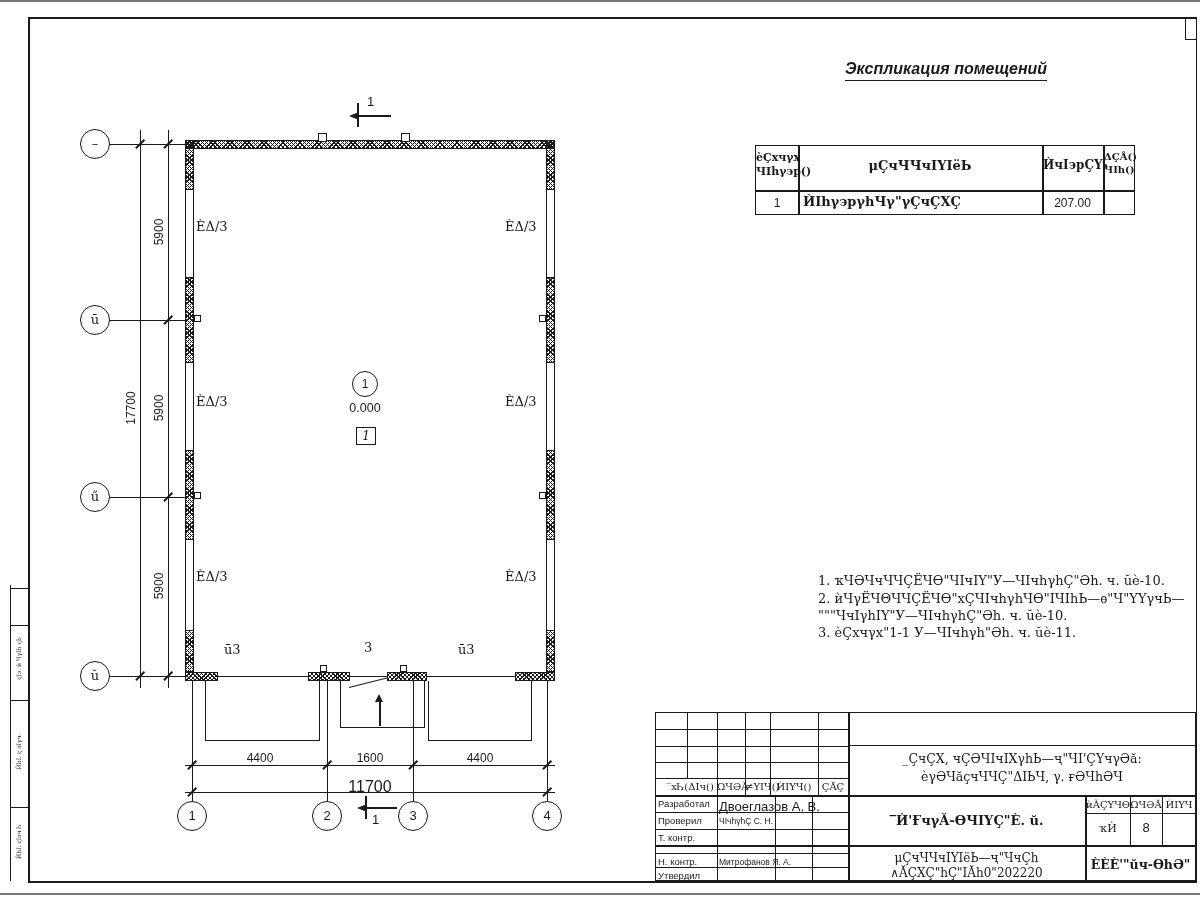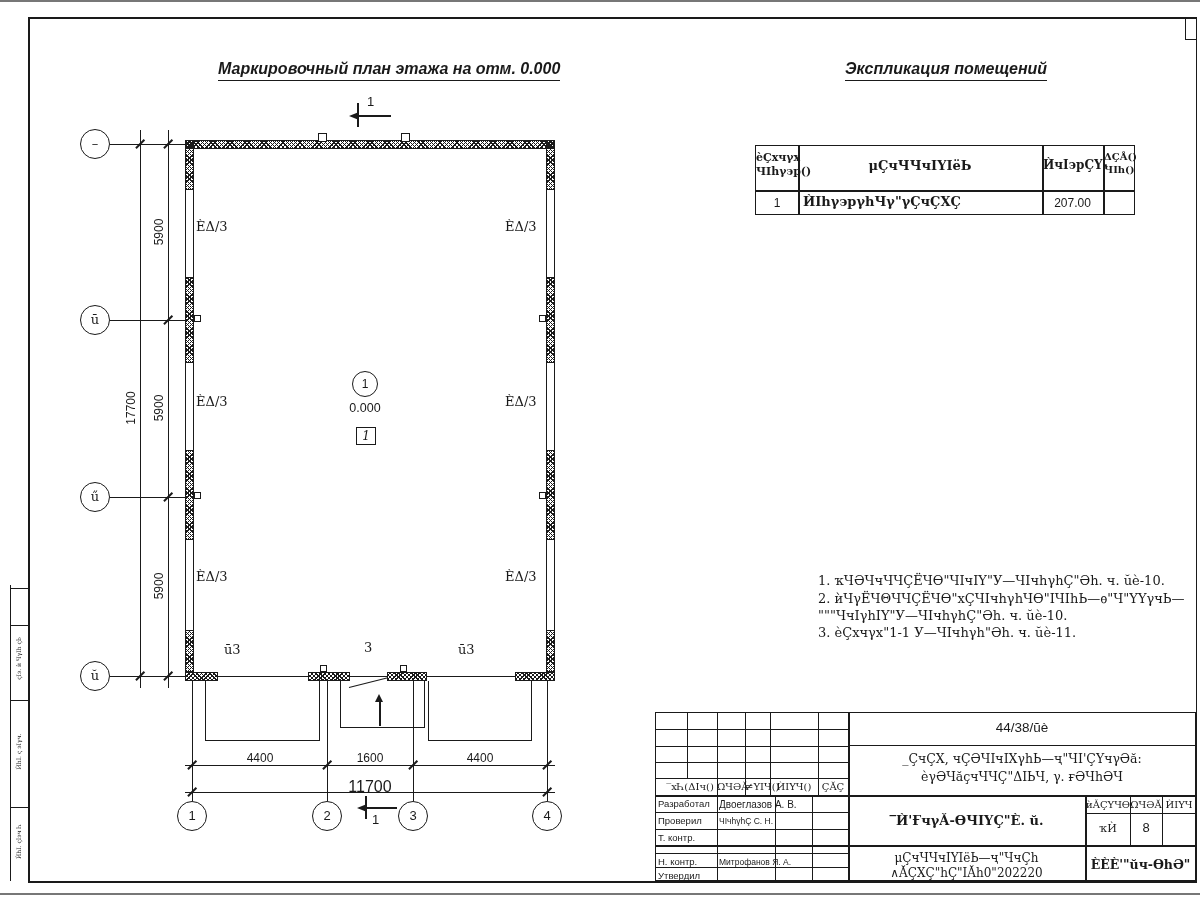--- a/index.html
+++ b/index.html
@@ -40,21 +40,20 @@
 
   <div class="vl" style="left:10px;top:585px;height:296px"></div>
   <div class="hl" style="left:10px;top:588px;width:18px"></div>
   <div class="hl" style="left:10px;top:625px;width:18px"></div>
   <div class="hl" style="left:10px;top:700px;width:18px"></div>
   <div class="hl" style="left:10px;top:807px;width:18px"></div>
   <div class="t ser rot" style="left:-14px;top:655px;width:64px;font-size:6px;text-align:center">ςΙэ. ѝ ЧγΙh ςЬ</div>
   <div class="t ser rot" style="left:-14px;top:748px;width:64px;font-size:6px;text-align:center">ЍhΙ. ς эΙγч.</div>
   <div class="t ser rot" style="left:-14px;top:838px;width:64px;font-size:6px;text-align:center">ЍhΙ. ςΙэч Һ</div>
 
-  <div class="t u" style="left:218px;top:60px;font-size:16px;font-style:italic;font-weight:bold">Маркировочный план этажа на отм. 0.000</div>
   <div class="t u" style="left:845px;top:60px;font-size:16px;font-style:italic;font-weight:bold">Экспликация помещений</div>
 
   <div class="hatch" style="left:185px;top:140px;width:370px;height:9px"></div>
   <div class="sq" style="left:318px;top:133px;width:9px;height:9px"></div>
   <div class="sq" style="left:401px;top:133px;width:9px;height:9px"></div>
 
   <div class="hatch" style="left:185px;top:140px;width:9px;height:50px"></div>
   <div class="wvt" style="left:185px;top:190px;width:9px;height:87px"></div>
   <div class="hatch" style="left:185px;top:277px;width:9px;height:86px"></div>
   <div class="wvt" style="left:185px;top:363px;width:9px;height:87px"></div>
@@ -213,29 +212,28 @@
   <div class="vl" style="left:1130px;top:795px;height:50px"></div>
   <div class="vl" style="left:1162px;top:795px;height:50px"></div>
 
   <div class="t ser ctr" style="left:655px;top:781px;width:70px;font-size:10px">‾хҺ(ΔΙч()</div>
   <div class="t ser ctr" style="left:717px;top:781px;width:28px;font-size:10px">ΩЧӘĂ</div>
   <div class="t ser ctr" style="left:745px;top:781px;width:25px;font-size:10px">≠ΥΙЧ()</div>
   <div class="t ser ctr" style="left:770px;top:781px;width:48px;font-size:10px">ЍΙΥЧ()</div>
   <div class="t ser ctr" style="left:818px;top:781px;width:30px;font-size:10px">ÇĂÇ</div>
 
   <div class="t" style="left:658px;top:798px;font-size:9.5px">Разработал</div>
-  <div class="t" style="left:719px;top:799px;font-size:10px">Двоеглазов А. В.</div>
+  <div class="t" style="left:719px;top:799px;font-size:13px">Двоеглазов А. В.</div>
   <div class="t" style="left:658px;top:815px;font-size:9.5px">Проверил</div>
   <div class="t" style="left:719px;top:816px;font-size:8.5px">ЧΙчhγhÇ С. Н.</div>
   <div class="t" style="left:658px;top:832px;font-size:9.5px">Т. контр.</div>
   <div class="t" style="left:658px;top:856px;font-size:9.5px">Н. контр.</div>
   <div class="t" style="left:719px;top:857px;font-size:8.5px">Митрофанов Я. А.</div>
   <div class="t" style="left:658px;top:870px;font-size:9.5px">Утвердил</div>
 
-  <div class="t ctr" style="left:848px;top:720px;width:348px;font-size:13.5px">44/38/ŭè</div>
   <div class="t ser ctr" style="left:848px;top:751px;width:348px;font-size:12.5px">_ÇчÇΧ, чÇӘЧΙчΙΧγhЬ—ҷ"ЧΙ'ÇΥчγӘă:</div>
   <div class="t ser ctr" style="left:848px;top:769px;width:348px;font-size:12.5px">ѐγӘЧăҫчЧЧÇ"ΔΙЬЧ, γ. ғӘЧhӘЧ</div>
   <div class="t ser ctr" style="left:848px;top:813px;width:237px;font-size:13px;font-weight:bold">‾Ѝ'ҒчγǍ-ѲЧΙΥÇ"È. ŭ.</div>
 
   <div class="t ser ctr" style="left:1086px;top:799px;width:44px;font-size:10px">ѝǍÇΥЧѲ</div>
   <div class="t ser ctr" style="left:1130px;top:799px;width:32px;font-size:10px">ΩЧӘĂ</div>
   <div class="t ser ctr" style="left:1162px;top:799px;width:34px;font-size:10px">ЍΙΥЧ</div>
   <div class="t ser ctr" style="left:1086px;top:822px;width:44px;font-size:11px">ҡЍ</div>
   <div class="t ctr" style="left:1130px;top:820px;width:32px;font-size:13px">8</div>
 

